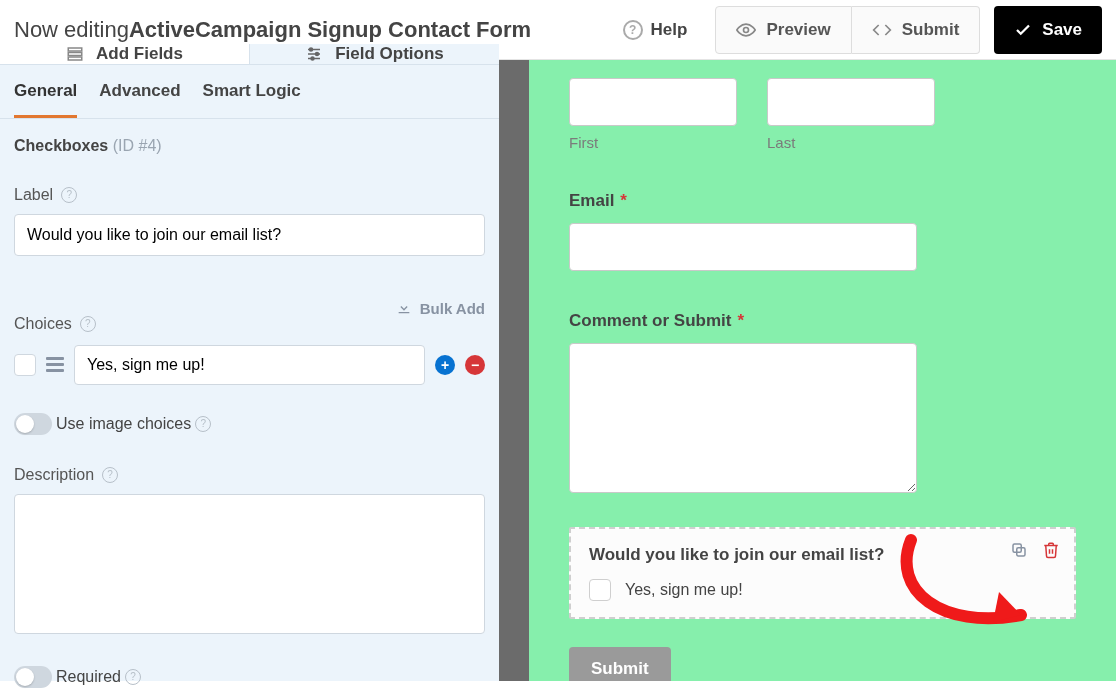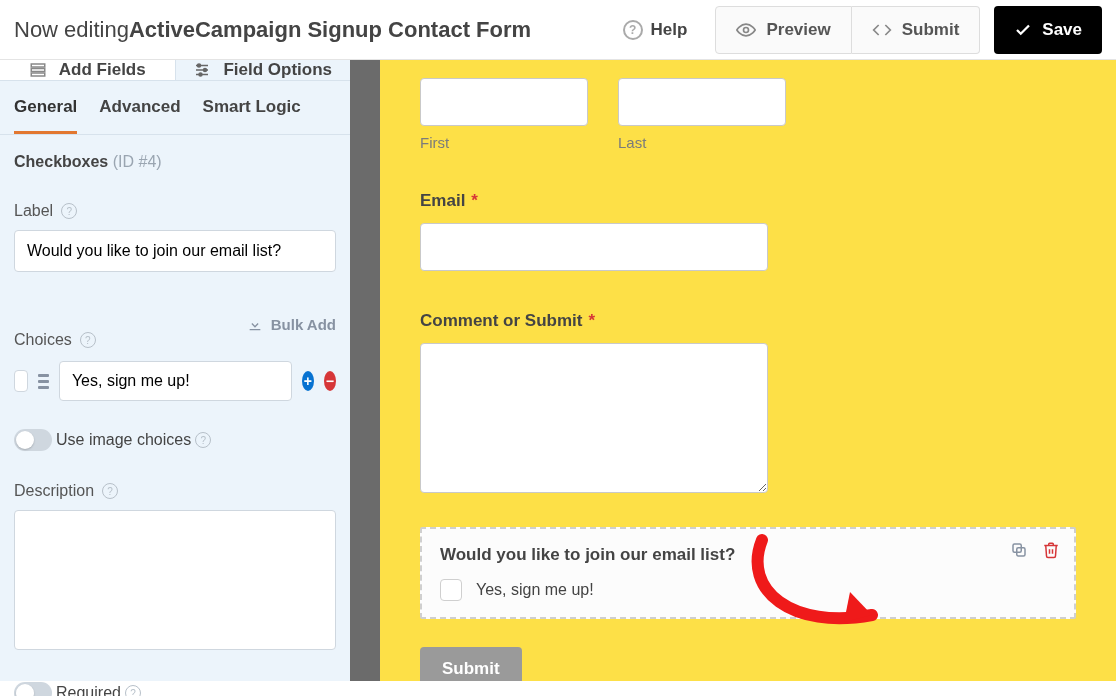--- a/index.html
+++ b/index.html
@@ -13,23 +13,23 @@
   .help-icon { width:20px;height:20px;border:2px solid #aaa;border-radius:50%; display:flex;align-items:center;justify-content:center;font-size:12px;color:#aaa;font-weight:700;}
   .btn { height:48px; display:flex; align-items:center; gap:10px; padding:0 20px; font-size:17px; font-weight:600; border-radius:4px; cursor:pointer; }
   .btn-secondary { background:#fafafa; border:1px solid #ddd; color:#555;}
   .btn-group { display:flex; }
   .btn-group .btn-secondary:first-child{border-radius:4px 0 0 4px;}
   .btn-group .btn-secondary:last-child{border-radius:0 4px 4px 0; border-left:none;}
   .btn-primary { background:#000000; color:#fff; border:none;}
   .icon{display:inline-flex;align-items:center;justify-content:center;}
   
   .workspace { display:flex; height:calc(100% - 75px);}
-  .sidebar { width:350px; background:#ecf4fb; display:flex; flex-direction:column; }
+  .sidebar { width:499px; background:#ecf4fb; display:flex; flex-direction:column;justify-content:center; }
   .divider-col { width:30px; background:#6b6b6b; }
-  .canvas { flex:1; background:#fde047; padding:0 40px 0 40px; overflow:hidden;}
+  .canvas { flex:1; background:#86efac; padding:0 40px 0 40px; overflow:hidden;}
   
   .toptabs { display:flex; height:52px; border-bottom:1px solid #d7e2ec;}
   .toptab { flex:1; display:flex; align-items:center; justify-content:center; gap:12px; font-size:17px; font-weight:600; color:#444;}
   .toptab.inactive { background:#fff; border-right:1px solid #d7e2ec; cursor:pointer;}
   .toptab.active { background:#ecf4fb; }
   .tab-icon{color:#777;}
   
   .subtabs { display:flex; gap:22px; padding:16px 14px 0 14px; border-bottom:1px solid #d7e2ec;}
   .subtab { font-size:17px; font-weight:600; color:#444; padding-bottom:14px; cursor:pointer;}
   .subtab.active { color:#333; border-bottom:3px solid #e27730;}

